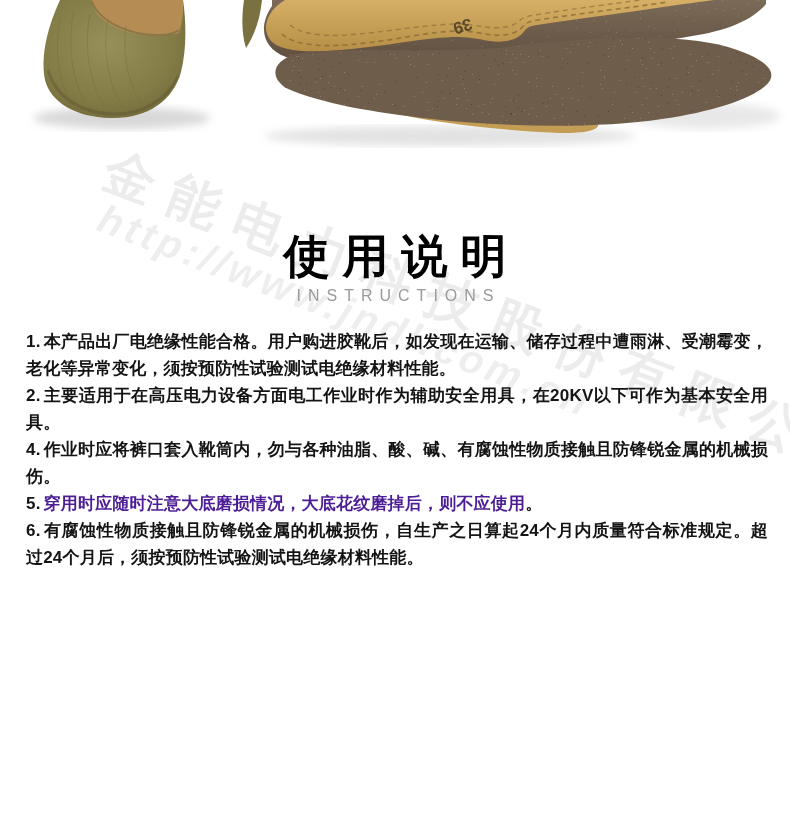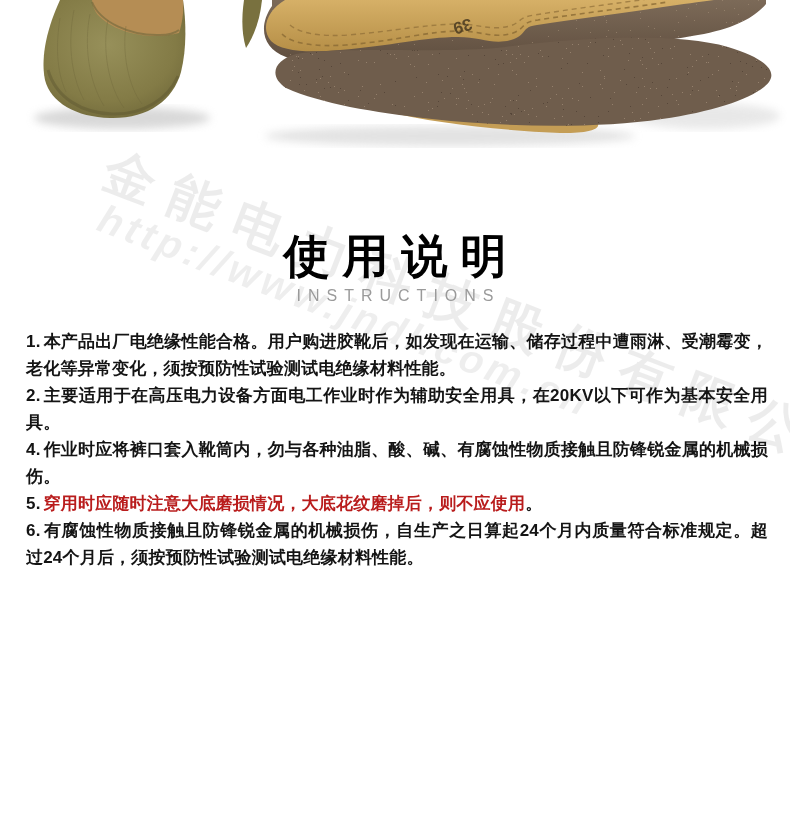--- a/index.html
+++ b/index.html
@@ -27,21 +27,21 @@
     letter-spacing:7px;text-indent:7px;
   }
   
   .instructions{
     position:relative;z-index:2;margin:23px 22px 0 26px;
     font-size:17px;font-weight:bold;line-height:27px;color:#141414;
     letter-spacing:0.2px;text-align:justify;text-justify:inter-ideograph;
   }
   .instructions p{margin:0;}
   .num{margin-right:3px;}
-  .red{color:#b91c1c;}
+  .red{color:#4c1d95;}
 </style>
 </head>
 <body>
 
 <div class="page">
 
   <div class="wm wm-company">金能电力科技股份有限公司</div>
   <div class="wm wm-url">http://www.jndl.com.cn</div>
 
   <svg class="photo" width="790" height="168" viewBox="0 0 790 168" xmlns="http://www.w3.org/2000/svg">

